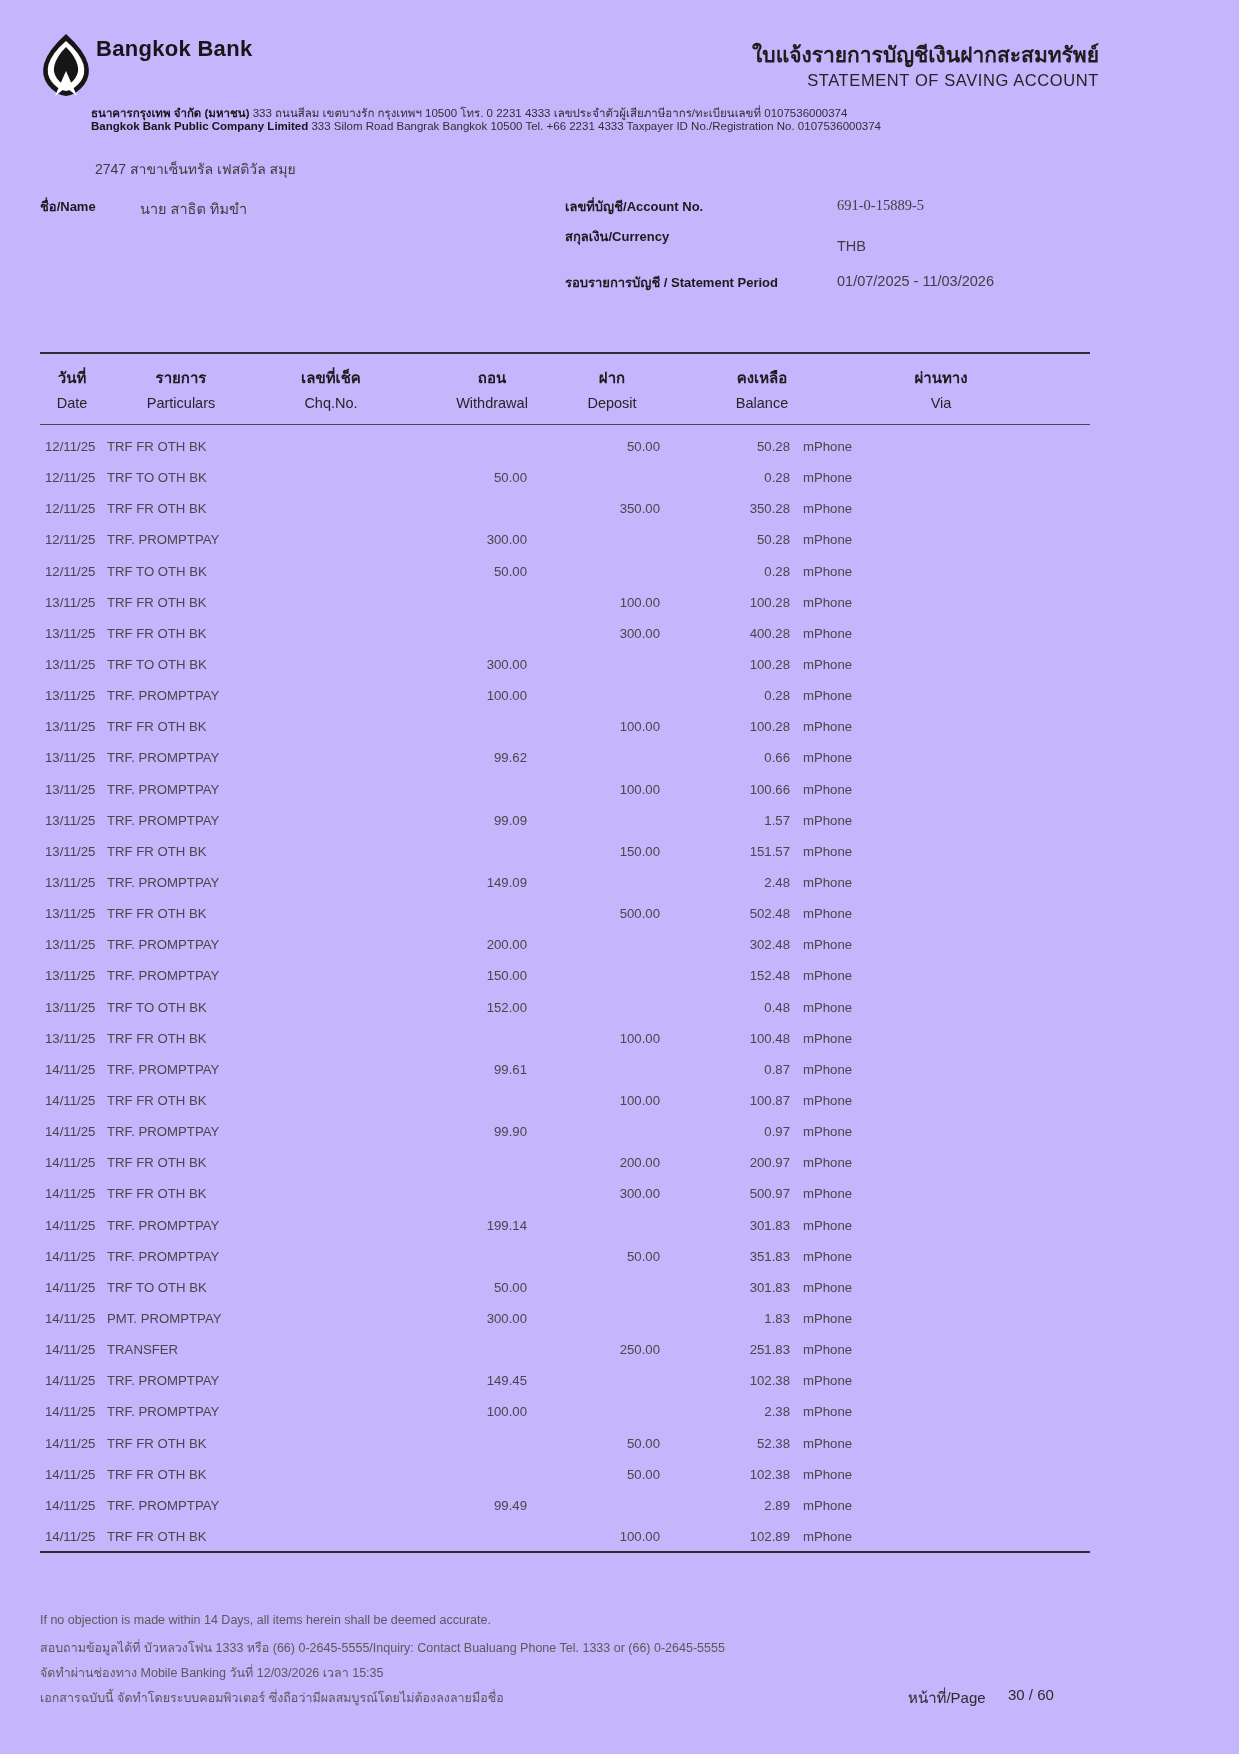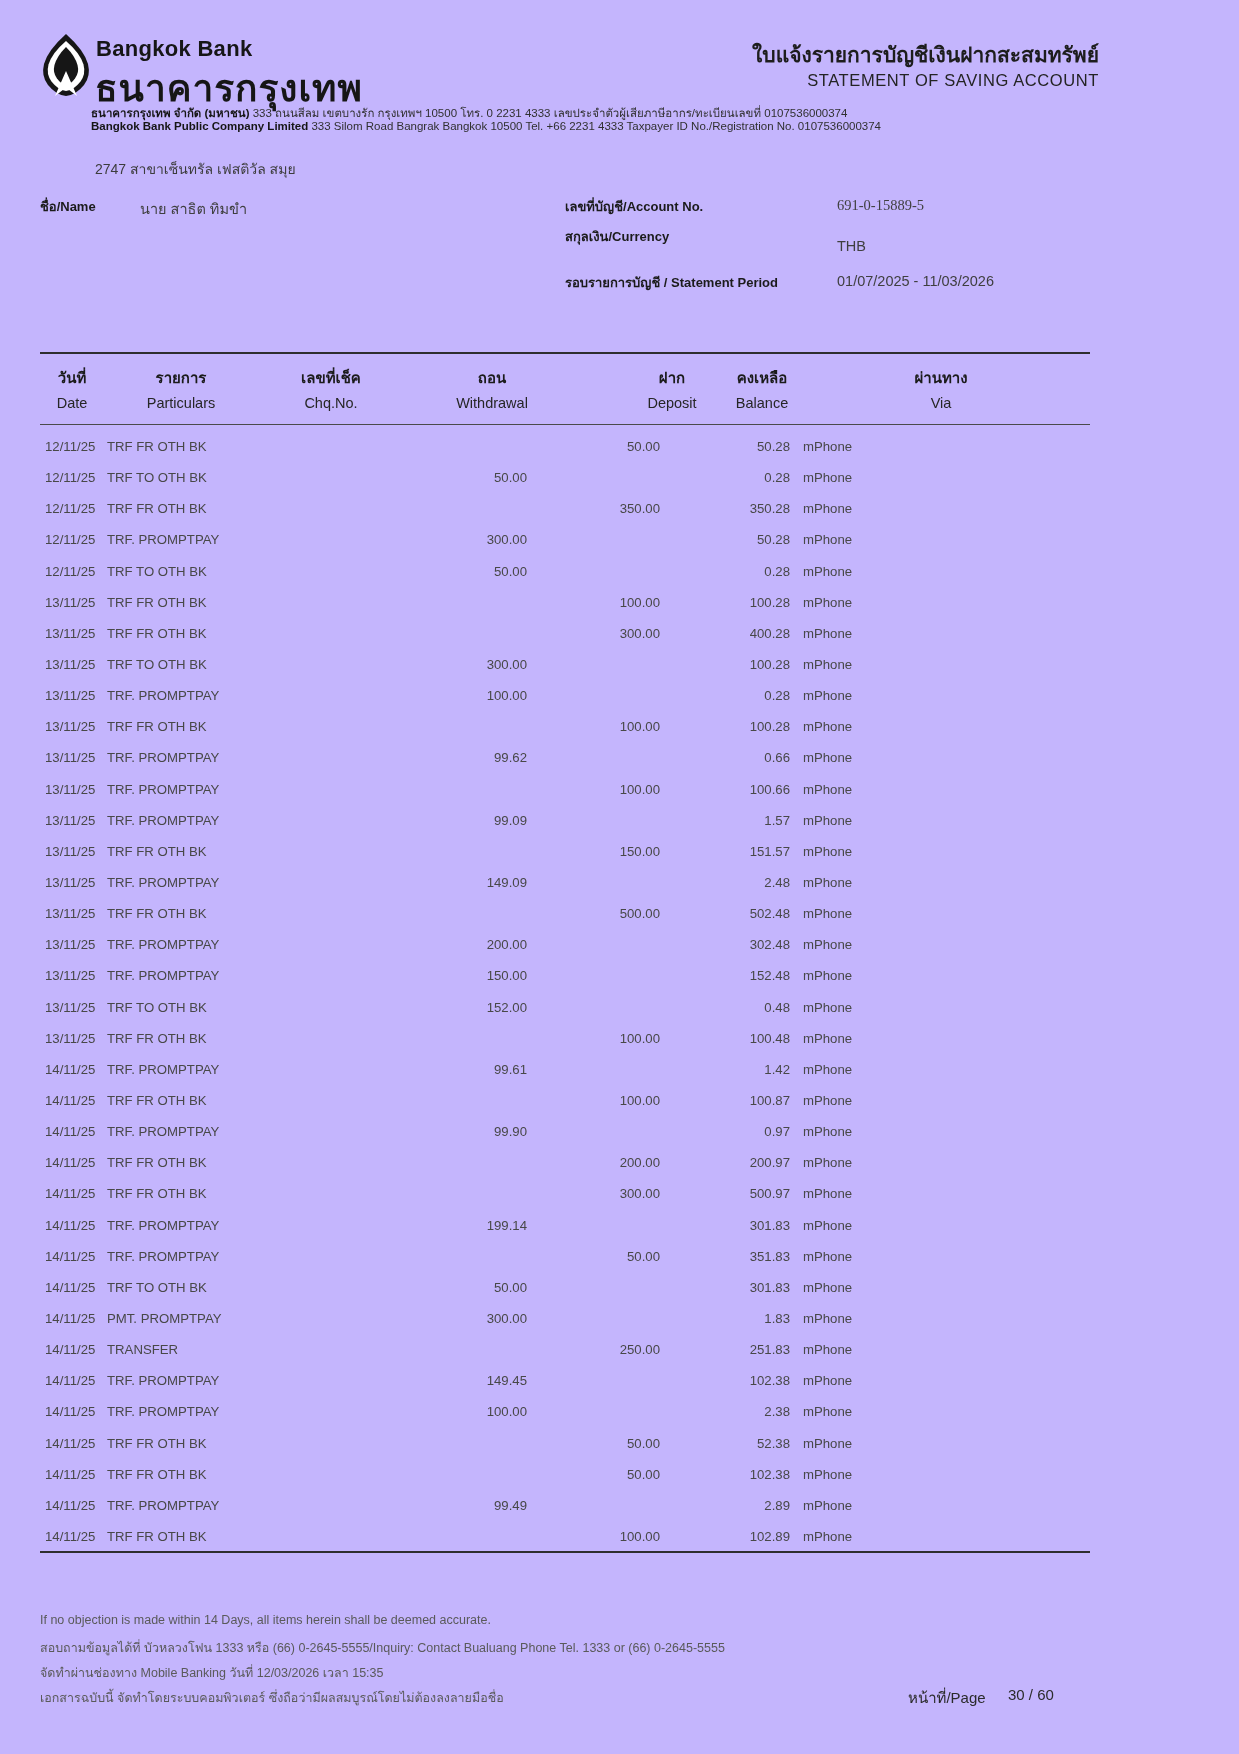--- a/index.html
+++ b/index.html
@@ -37,21 +37,21 @@
   .rule{position:absolute;left:40px;width:1050px;background:#2e2e2e;}
   .rule-top{top:352px;height:2px;}
   .rule-head{top:424px;height:1px;background:#4a4a4a;}
   .rule-bottom{top:1551px;height:2px;}
 
   
   .hcell{position:absolute;text-align:center;white-space:nowrap;transform:translateX(-50%);}
   .h-th{top:366px;font-size:15px;font-weight:bold;color:#1b1b1b;}
   .h-en{top:395px;font-size:14.5px;color:#262626;}
   .hx-date{left:72px;}  .hx-part{left:181px;} .hx-chq{left:331px;}
-  .hx-wd{left:492px;}   .hx-dep{left:672px;}  .hx-bal{left:762px;}
+  .hx-wd{left:492px;}   .hx-dep{left:612px;}  .hx-bal{left:762px;}
   .hx-via{left:941px;}
 
   
   .tbody{position:absolute;left:0;top:431px;width:1131px;}
   .trow{position:relative;height:31.15px;}
   .c{position:absolute;top:0;line-height:31px;font-size:13.2px;color:#484848;white-space:nowrap;}
   .c-date{left:45px;}
   .c-part{left:107px;}
   .c-chq{left:281px;width:100px;text-align:center;}
   .c-wd{left:390px;width:137px;text-align:right;}
@@ -72,21 +72,20 @@
 
   <div class="abs logo-icon">
     <svg width="52" height="62" viewBox="0 0 52 62" xmlns="http://www.w3.org/2000/svg">
       <path fill="#161616" d="M26 0 Q44 16 48 30 Q51 42 44 51 Q36 61 26 62 Q16 61 8 51 Q1 42 4 30 Q8 16 26 0 Z"></path>
       <path fill="#ffffff" d="M26 7 Q40 19 43.5 30.5 Q46 40 40.5 47.5 Q34 56 26 57 Q18 56 11.5 47.5 Q6 40 8.5 30.5 Q12 19 26 7 Z"></path>
       <path fill="#161616" d="M26 13 Q35 22 37.5 31 Q39.5 38.5 35 44.5 Q30.5 50.5 26 51.5 Q21.5 50.5 17 44.5 Q12.5 38.5 14.5 31 Q17 22 26 13 Z"></path>
       <path fill="#ffffff" d="M26 37 L37 62 L26 53.5 L15 62 Z"></path>
     </svg>
   </div>
   <div class="abs logo-en">Bangkok Bank</div>
-  <div class="abs logo-th">ธนาคารกรุงเทพ</div>
 
   <div class="abs title-th">ใบแจ้งรายการบัญชีเงินฝากสะสมทรัพย์</div>
   <div class="abs title-en">STATEMENT OF SAVING ACCOUNT</div>
 
   <div class="abs addr addr1"><b>ธนาคารกรุงเทพ จำกัด (มหาชน)</b><span> 333 ถนนสีลม เขตบางรัก กรุงเทพฯ 10500 โทร. 0 2231 4333 เลขประจำตัวผู้เสียภาษีอากร/ทะเบียนเลขที่ 0107536000374</span></div>
   <div class="abs addr addr2"><b>Bangkok Bank Public Company Limited</b><span> 333 Silom Road Bangrak Bangkok 10500 Tel. +66 2231 4333 Taxpayer ID No./Registration No. 0107536000374</span></div>
 
   <div class="abs branch">2747 สาขาเซ็นทรัล เฟสติวัล สมุย</div>
 
   <div class="abs lbl name-lbl">ชื่อ/Name</div>
@@ -298,21 +297,21 @@
       <span class="c c-dep">100.00</span>
       <span class="c c-bal">100.48</span>
       <span class="c c-via">mPhone</span>
     </div>
       <div class="trow">
       <span class="c c-date">14/11/25</span>
       <span class="c c-part">TRF. PROMPTPAY</span>
       <span class="c c-chq"></span>
       <span class="c c-wd">99.61</span>
       <span class="c c-dep"></span>
-      <span class="c c-bal">1.42</span>
+      <span class="c c-bal">0.87</span>
       <span class="c c-via">mPhone</span>
     </div>
       <div class="trow">
       <span class="c c-date">14/11/25</span>
       <span class="c c-part">TRF FR OTH BK</span>
       <span class="c c-chq"></span>
       <span class="c c-wd"></span>
       <span class="c c-dep">100.00</span>
       <span class="c c-bal">100.87</span>
       <span class="c c-via">mPhone</span>

